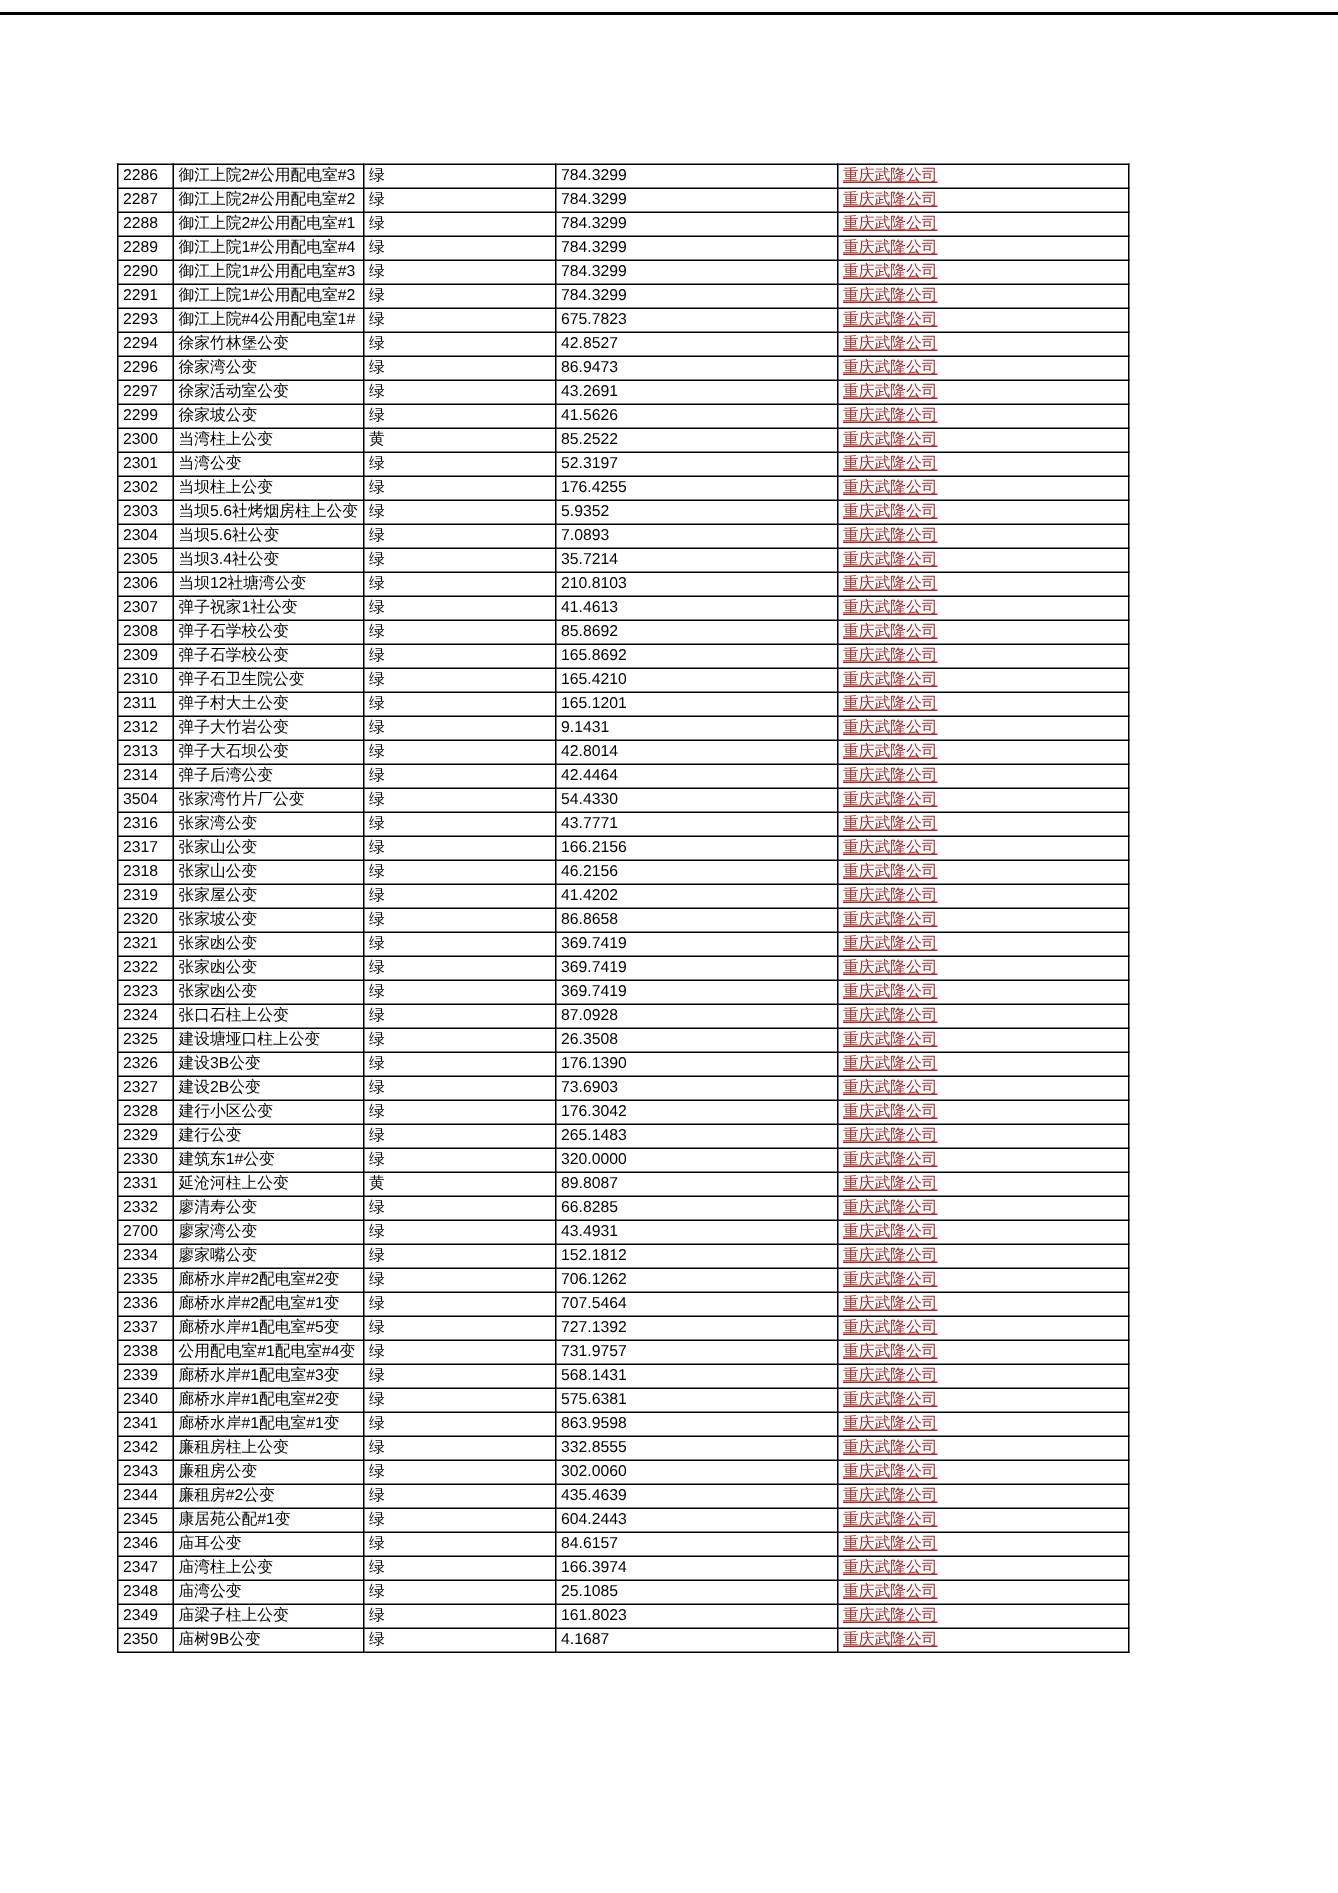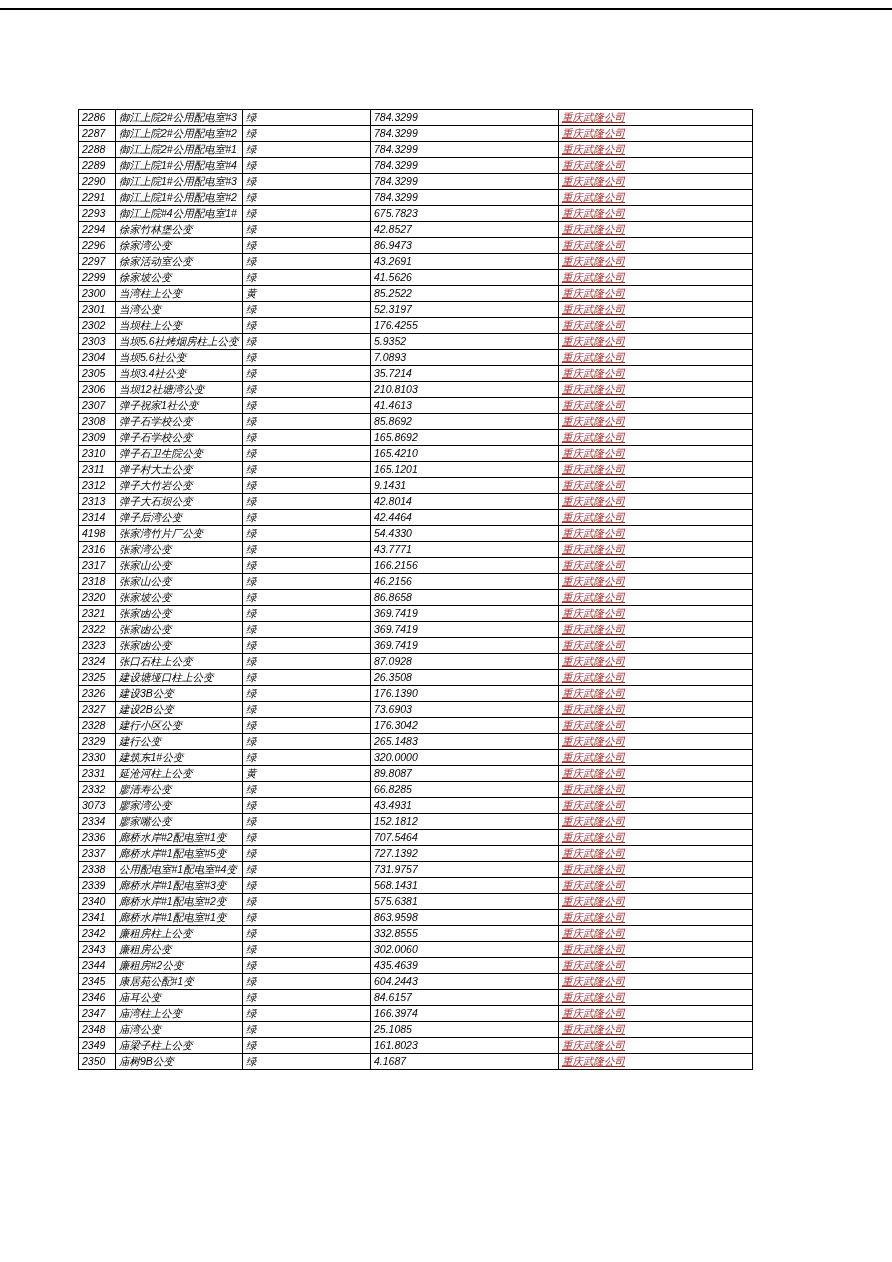--- a/index.html
+++ b/index.html
@@ -5,21 +5,21 @@
   html,body{margin:0;padding:0;}
   body{
     width:892px;height:1262px;position:relative;
     background:#ffffff;
     font-family:"Liberation Sans","DejaVu Sans",sans-serif;
   }
   .top-rule{
     position:absolute;left:0;top:8px;width:892px;height:2px;background:#000;
   }
   .tbl-wrap{
-    position:absolute;left:78px;top:109px;font-style:italic;
+    position:absolute;left:78px;top:109px;
   }
   table.data-table{
     border-collapse:collapse;table-layout:fixed;width:649px;
   }
   table.data-table td{
     border:1px solid #000;
     height:15px;line-height:15px;
     font-size:10.5px;color:#000;
     padding:0 1px 0 3px;
     white-space:nowrap;overflow:hidden;
@@ -220,21 +220,21 @@
           <td class="col-company"><span class="company-link">重庆武隆公司</span></td>
         </tr>
         <tr>
           <td class="col-id">2314</td>
           <td class="col-name">弹子后湾公变</td>
           <td class="col-status">绿</td>
           <td class="col-value">42.4464</td>
           <td class="col-company"><span class="company-link">重庆武隆公司</span></td>
         </tr>
         <tr>
-          <td class="col-id">4198</td>
+          <td class="col-id">3504</td>
           <td class="col-name">张家湾竹片厂公变</td>
           <td class="col-status">绿</td>
           <td class="col-value">54.4330</td>
           <td class="col-company"><span class="company-link">重庆武隆公司</span></td>
         </tr>
         <tr>
           <td class="col-id">2316</td>
           <td class="col-name">张家湾公变</td>
           <td class="col-status">绿</td>
           <td class="col-value">43.7771</td>
@@ -245,20 +245,27 @@
           <td class="col-name">张家山公变</td>
           <td class="col-status">绿</td>
           <td class="col-value">166.2156</td>
           <td class="col-company"><span class="company-link">重庆武隆公司</span></td>
         </tr>
         <tr>
           <td class="col-id">2318</td>
           <td class="col-name">张家山公变</td>
           <td class="col-status">绿</td>
           <td class="col-value">46.2156</td>
+          <td class="col-company"><span class="company-link">重庆武隆公司</span></td>
+        </tr>
+        <tr>
+          <td class="col-id">2319</td>
+          <td class="col-name">张家屋公变</td>
+          <td class="col-status">绿</td>
+          <td class="col-value">41.4202</td>
           <td class="col-company"><span class="company-link">重庆武隆公司</span></td>
         </tr>
         <tr>
           <td class="col-id">2320</td>
           <td class="col-name">张家坡公变</td>
           <td class="col-status">绿</td>
           <td class="col-value">86.8658</td>
           <td class="col-company"><span class="company-link">重庆武隆公司</span></td>
         </tr>
         <tr>
@@ -339,31 +346,38 @@
           <td class="col-company"><span class="company-link">重庆武隆公司</span></td>
         </tr>
         <tr>
           <td class="col-id">2332</td>
           <td class="col-name">廖清寿公变</td>
           <td class="col-status">绿</td>
           <td class="col-value">66.8285</td>
           <td class="col-company"><span class="company-link">重庆武隆公司</span></td>
         </tr>
         <tr>
-          <td class="col-id">3073</td>
+          <td class="col-id">2700</td>
           <td class="col-name">廖家湾公变</td>
           <td class="col-status">绿</td>
           <td class="col-value">43.4931</td>
           <td class="col-company"><span class="company-link">重庆武隆公司</span></td>
         </tr>
         <tr>
           <td class="col-id">2334</td>
           <td class="col-name">廖家嘴公变</td>
           <td class="col-status">绿</td>
           <td class="col-value">152.1812</td>
+          <td class="col-company"><span class="company-link">重庆武隆公司</span></td>
+        </tr>
+        <tr>
+          <td class="col-id">2335</td>
+          <td class="col-name">廊桥水岸#2配电室#2变</td>
+          <td class="col-status">绿</td>
+          <td class="col-value">706.1262</td>
           <td class="col-company"><span class="company-link">重庆武隆公司</span></td>
         </tr>
         <tr>
           <td class="col-id">2336</td>
           <td class="col-name">廊桥水岸#2配电室#1变</td>
           <td class="col-status">绿</td>
           <td class="col-value">707.5464</td>
           <td class="col-company"><span class="company-link">重庆武隆公司</span></td>
         </tr>
         <tr>

